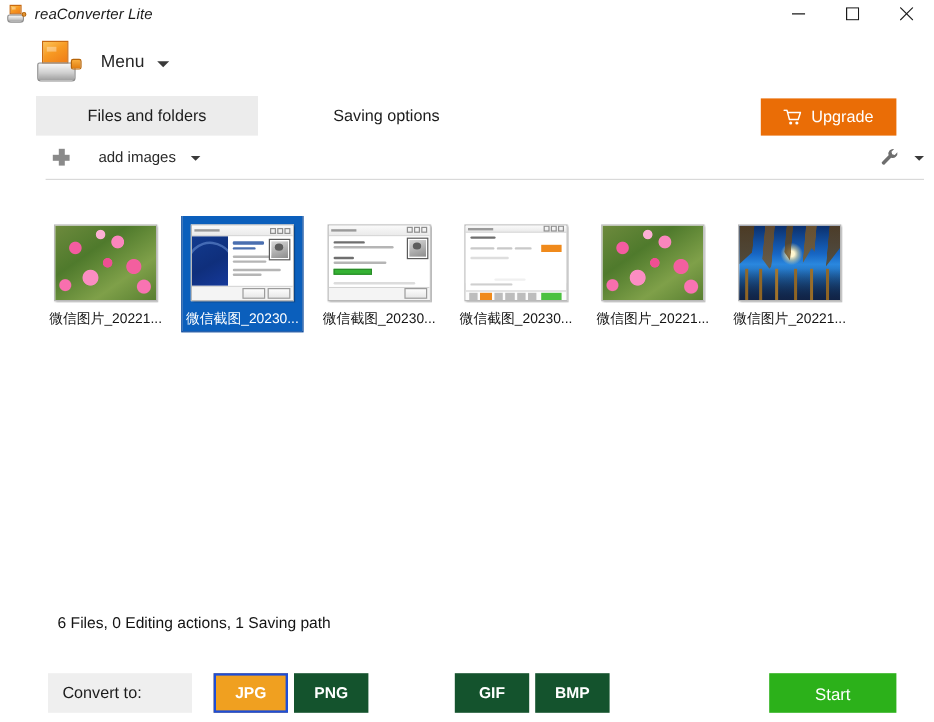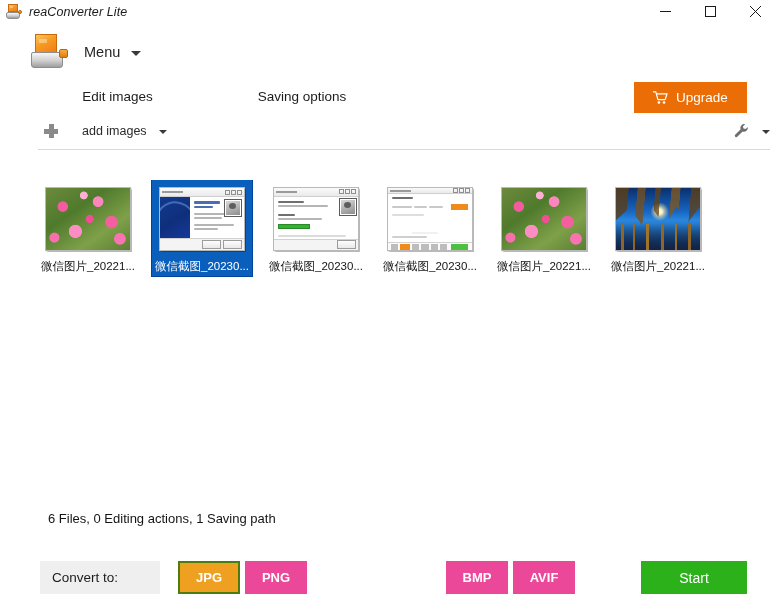--- a/index.html
+++ b/index.html
@@ -469,34 +469,34 @@
     padding-left: 12px;
     font-size: 13.5px;
     color: #1c1c1c;
     box-sizing: border-box;
   }
   .fmt-btn {
     position: absolute;
     top: 7px;
     width: 62px;
     height: 33px;
-    background: #ec4899;
+    background: #14532d;
     color: #ffffff;
     display: flex;
     align-items: center;
     justify-content: center;
     font-size: 13px;
     font-weight: bold;
     cursor: pointer;
     box-sizing: border-box;
   }
   .fmt-btn.active {
     background: #f0a020;
     color: #ffffff;
-    border: 2px solid #4d7c0f;
+    border: 2px solid #1d4ed8;
   }
   .start-btn {
     position: absolute;
     left: 641px;
     top: 7px;
     width: 106px;
     height: 33px;
     background: #2cb11a;
     color: #ffffff;
     display: flex;
@@ -546,21 +546,21 @@
       <div class="knob"></div>
     </div>
   </div>
   <div style="display:flex;align-items:center;">
     <span class="menu-label">Menu</span>
     <span class="menu-caret"></span>
   </div>
 </div>
 
 <div class="tabs-row">
-  <div class="tab tab-edit">Edit images</div>
+  <div class="tab tab-files active">Files and folders</div>
   <div class="tab tab-saving">Saving options</div>
   <div class="upgrade-btn">
     <svg class="cart-icon" viewBox="0 0 16 15">
       <path d="M0 1 H3 L5.2 9.2 H13 L15 3 H4.2" fill="none" stroke="#ffffff" stroke-width="1.3" stroke-linejoin="round" stroke-linecap="round"></path>
       <circle cx="6.3" cy="12.3" r="1.4" fill="#ffffff"></circle>
       <circle cx="11.8" cy="12.3" r="1.4" fill="#ffffff"></circle>
     </svg>
     <span>Upgrade</span>
   </div>
 </div>
@@ -718,17 +718,17 @@
   </div>
 </div>
 
 <div class="status-text">6 Files, 0 Editing actions, 1 Saving path</div>
 
 <div class="bottom-bar">
   <div class="convert-label">Convert to:</div>
 
   <div class="fmt-btn active" style="left:178px;">JPG</div>
   <div class="fmt-btn" style="left:245px;">PNG</div>
+  <div class="fmt-btn" style="left:379px;">GIF</div>
   <div class="fmt-btn" style="left:446px;">BMP</div>
-  <div class="fmt-btn" style="left:513px;">AVIF</div>
 
   <div class="start-btn">Start</div>
 </div>
 
 </body></html>

